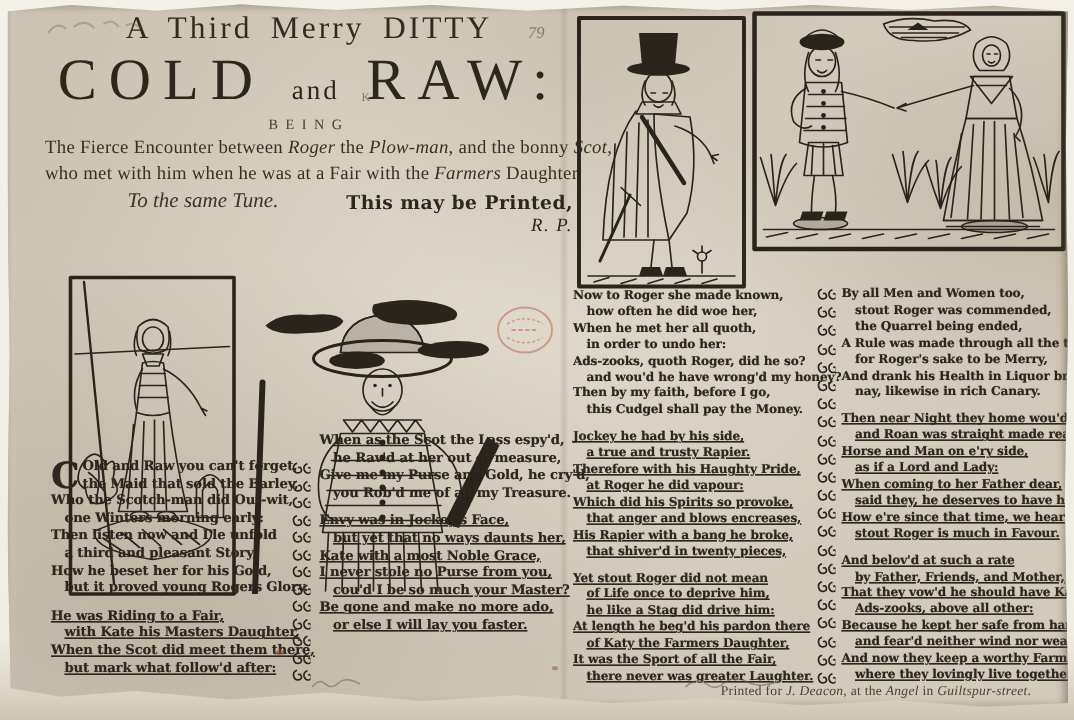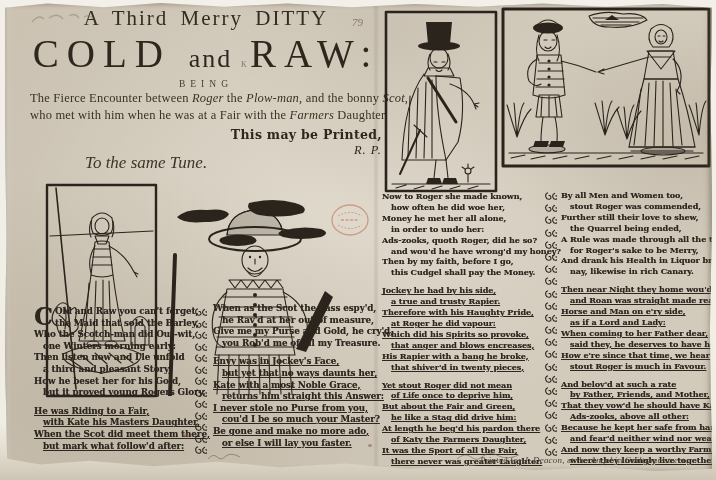--- a/index.html
+++ b/index.html
@@ -19,26 +19,26 @@
   .paper::after{content:"";position:absolute;inset:0;
       box-shadow:inset 0 3px 4px rgba(104,90,70,.35), inset -4px 0 5px rgba(104,90,70,.28), inset 3px 0 4px rgba(255,255,255,.25), inset 0 -3px 4px rgba(104,90,70,.22);pointer-events:none;}
   .crease{position:absolute;left:368px;top:0;width:6px;height:100%;
       background:linear-gradient(90deg,transparent,rgba(104,90,70,.16),transparent);}
 
   
   .masthead{position:absolute;left:25px;top:4px;width:352px;text-align:center;color:#332c21;}
   .t-line1{font-size:21px;letter-spacing:2px;word-spacing:5px;}
   .t-of{font-size:9px;letter-spacing:5px;margin-top:2px;color:#453d30;}
   .t-main{font-size:39px;letter-spacing:8px;margin-top:0px;white-space:nowrap;color:#2d271e;}
-  .t-main .small{font-size:26px;letter-spacing:2px;}
+  .t-main .small{font-size:18px;letter-spacing:2px;}
   .t-being{font-size:9.5px;letter-spacing:5px;margin-top:3px;color:#453d30;}
   .t-sub{font-size:12.5px;margin-top:2px;color:#39321f;letter-spacing:.2px;white-space:nowrap;}
   .it{font-style:italic;}
   .tune-row{position:relative;height:18px;margin-top:4px;}
-  .t-tune{position:absolute;left:55px;font-style:italic;font-size:17px;color:#3c352a;margin-top:26px;}
+  .t-tune{position:absolute;left:55px;font-style:italic;font-size:14px;color:#3c352a;}
   .t-license{position:absolute;left:185px;font-family:"DejaVu Serif",serif;font-weight:700;font-size:12.5px;color:#2d271e;letter-spacing:.3px;text-align:right;}
   .t-license .rom{font-family:"Liberation Serif",serif;font-weight:400;font-style:italic;letter-spacing:1px;}
 
   
   .col{position:absolute;font-family:"DejaVu Serif",serif;font-weight:700;color:#2d2720;
        text-shadow:0 0 .5px rgba(45,39,32,.55);}
   .c-left{font-size:8.8px;line-height:11.6px;}
   .c-right{font-size:8.1px;line-height:10.9px;}
   .vline{white-space:nowrap;letter-spacing:-.1px;}
   .vline.ind{padding-left:9px;}
@@ -270,63 +270,61 @@
         </svg>
         <svg class="fl" width="13" height="10" viewBox="0 0 13 10">
           <path d="M4 1.8 q-3 1 -2.2 4 q.8 3 3.6 2.4 q2.2 -.6 1.4 -2.6 q-.6 -1.6 -2.2 -.8" fill="none" stroke="#2a241c" stroke-width="1.1"></path>
           <path d="M11 2.2 q-3 1 -2.2 4 q.8 2.6 3.4 2 q2 -.6 1.2 -2.4 q-.6 -1.4 -2 -.8" fill="none" stroke="#2a241c" stroke-width="1.1"></path>
         </svg>
         <svg class="fl" width="13" height="10" viewBox="0 0 13 10">
           <path d="M4 1.8 q-3 1 -2.2 4 q.8 3 3.6 2.4 q2.2 -.6 1.4 -2.6 q-.6 -1.6 -2.2 -.8" fill="none" stroke="#2a241c" stroke-width="1.1"></path>
           <path d="M11 2.2 q-3 1 -2.2 4 q.8 2.6 3.4 2 q2 -.6 1.2 -2.4 q-.6 -1.4 -2 -.8" fill="none" stroke="#2a241c" stroke-width="1.1"></path>
         </svg>
       </div>
-  <div class="col c-left" style="left:208px;top:301px;width:172px;">
+  <div class="col c-left" style="left:208px;top:287px;width:172px;">
         <div class="stanza">
           <div class="vline">When as the Scot the Lass espy'd,</div>
           <div class="vline ind">he Rav'd at her out of measure,</div>
           <div class="vline">Give me my Purse and Gold, he cry'd,</div>
           <div class="vline ind">you Rob'd me of all my Treasure.</div>
         </div>
         <div class="stanza">
           <div class="vline">Envy was in Jockey's Face,</div>
           <div class="vline ind">but yet that no ways daunts her,</div>
           <div class="vline">Kate with a most Noble Grace,</div>
-          <div class="vline ind">returns him straight this Answer:</div>
           <div class="vline">I never stole no Purse from you,</div>
           <div class="vline ind">cou'd I be so much your Master?</div>
           <div class="vline">Be gone and make no more ado,</div>
           <div class="vline ind">or else I will lay you faster.</div>
         </div>
       </div>
   <div class="col c-right" style="left:377px;top:189px;width:160px;">
         <div class="stanza">
           <div class="vline">Now to Roger she made known,</div>
           <div class="vline ind">how often he did woe her,</div>
-          <div class="vline">Money he met her all alone,</div>
+          <div class="vline">When he met her all quoth,</div>
           <div class="vline ind">in order to undo her:</div>
           <div class="vline">Ads-zooks, quoth Roger, did he so?</div>
           <div class="vline ind">and wou'd he have wrong'd my honey?</div>
           <div class="vline">Then by my faith, before I go,</div>
           <div class="vline ind">this Cudgel shall pay the Money.</div>
         </div>
         <div class="stanza">
           <div class="vline">Jockey he had by his side,</div>
           <div class="vline ind">a true and trusty Rapier.</div>
           <div class="vline">Therefore with his Haughty Pride,</div>
           <div class="vline ind">at Roger he did vapour:</div>
           <div class="vline">Which did his Spirits so provoke,</div>
           <div class="vline ind">that anger and blows encreases,</div>
           <div class="vline">His Rapier with a bang he broke,</div>
           <div class="vline ind">that shiver'd in twenty pieces,</div>
         </div>
         <div class="stanza">
           <div class="vline">Yet stout Roger did not mean</div>
           <div class="vline ind">of Life once to deprive him,</div>
-          <div class="vline">But about the Fair and Green,</div>
           <div class="vline ind">he like a Stag did drive him:</div>
           <div class="vline">At length he beg'd his pardon there</div>
           <div class="vline ind">of Katy the Farmers Daughter,</div>
           <div class="vline">It was the Sport of all the Fair,</div>
           <div class="vline ind">there never was greater Laughter.</div>
         </div>
       </div>
   <div class="ornstrip" style="left:536px;top:189px;height:266px;">
         <svg class="fl" width="13" height="10" viewBox="0 0 13 10">
           <path d="M4 1.8 q-3 1 -2.2 4 q.8 3 3.6 2.4 q2.2 -.6 1.4 -2.6 q-.6 -1.6 -2.2 -.8" fill="none" stroke="#2a241c" stroke-width="1.1"></path>
@@ -414,21 +412,20 @@
         </svg>
         <svg class="fl" width="13" height="10" viewBox="0 0 13 10">
           <path d="M4 1.8 q-3 1 -2.2 4 q.8 3 3.6 2.4 q2.2 -.6 1.4 -2.6 q-.6 -1.6 -2.2 -.8" fill="none" stroke="#2a241c" stroke-width="1.1"></path>
           <path d="M11 2.2 q-3 1 -2.2 4 q.8 2.6 3.4 2 q2 -.6 1.2 -2.4 q-.6 -1.4 -2 -.8" fill="none" stroke="#2a241c" stroke-width="1.1"></path>
         </svg>
       </div>
   <div class="col c-right" style="left:556px;top:188px;width:152px;">
         <div class="stanza">
           <div class="vline">By all Men and Women too,</div>
           <div class="vline ind">stout Roger was commended,</div>
-          <div class="vline">Further still their love to shew,</div>
           <div class="vline ind">the Quarrel being ended,</div>
           <div class="vline">A Rule was made through all the town</div>
           <div class="vline ind">for Roger's sake to be Merry,</div>
           <div class="vline">And drank his Health in Liquor brown</div>
           <div class="vline ind">nay, likewise in rich Canary.</div>
         </div>
         <div class="stanza">
           <div class="vline">Then near Night they home wou'd ride</div>
           <div class="vline ind">and Roan was straight made ready,</div>
           <div class="vline">Horse and Man on e'ry side,</div>

